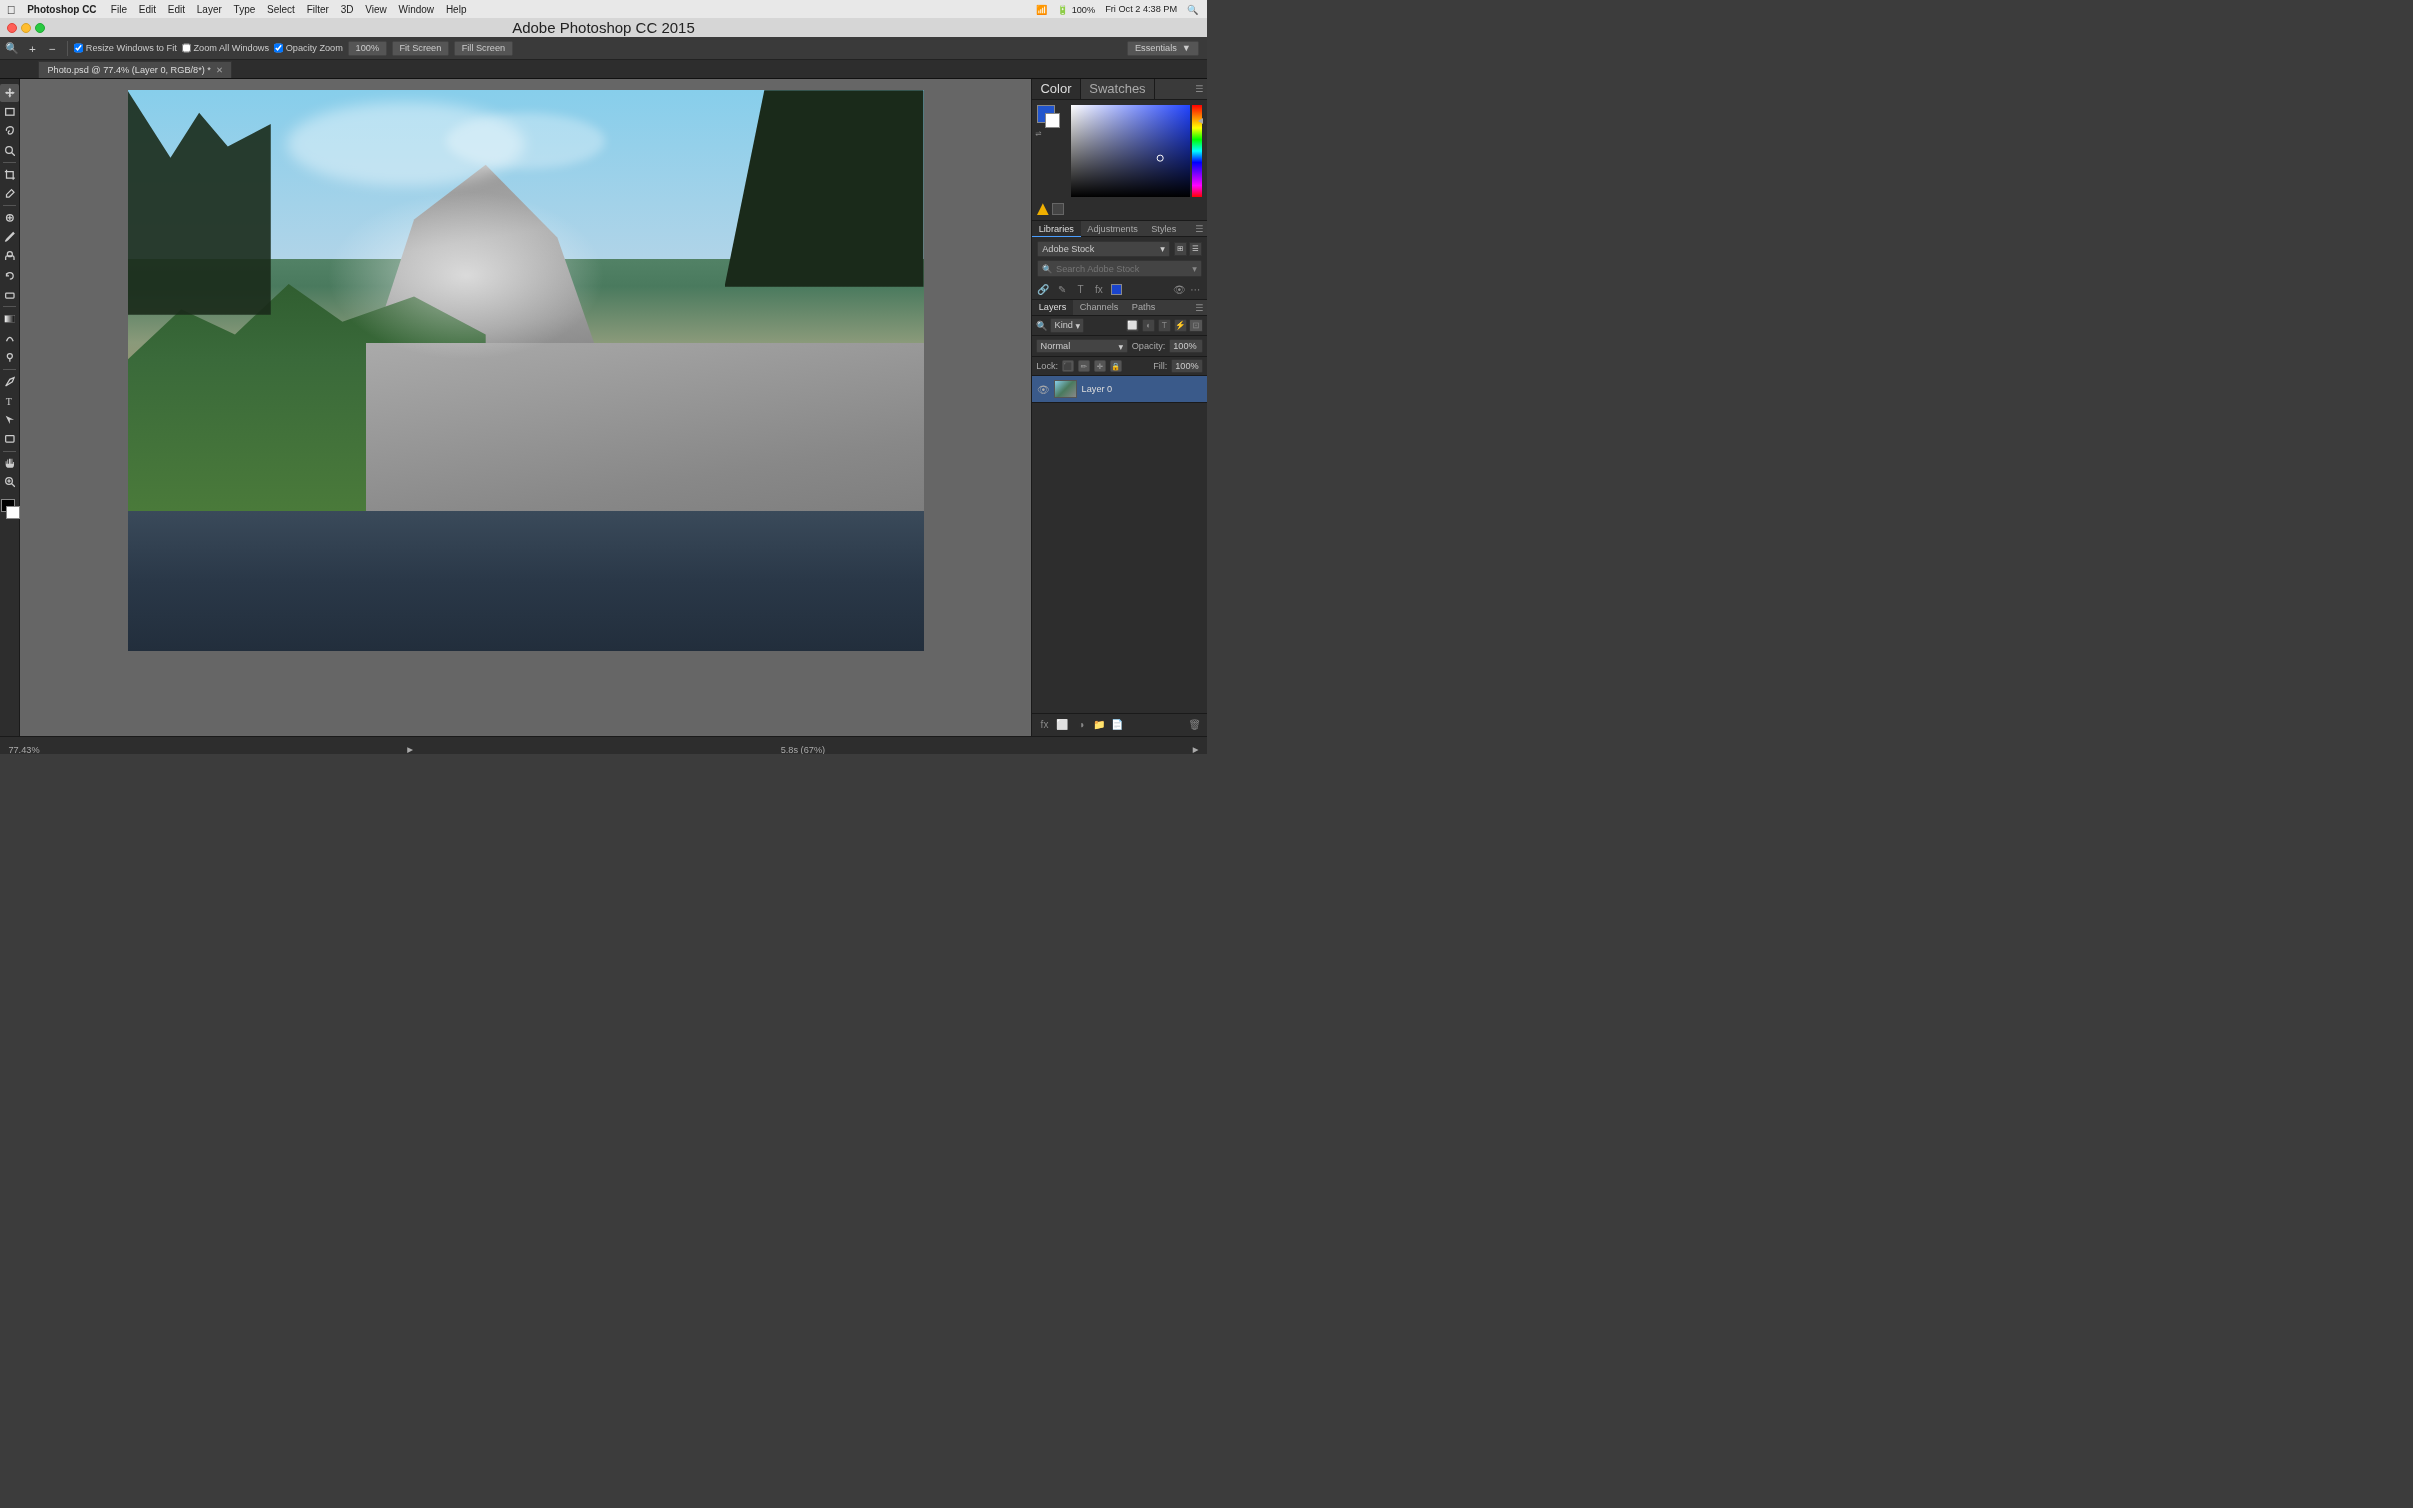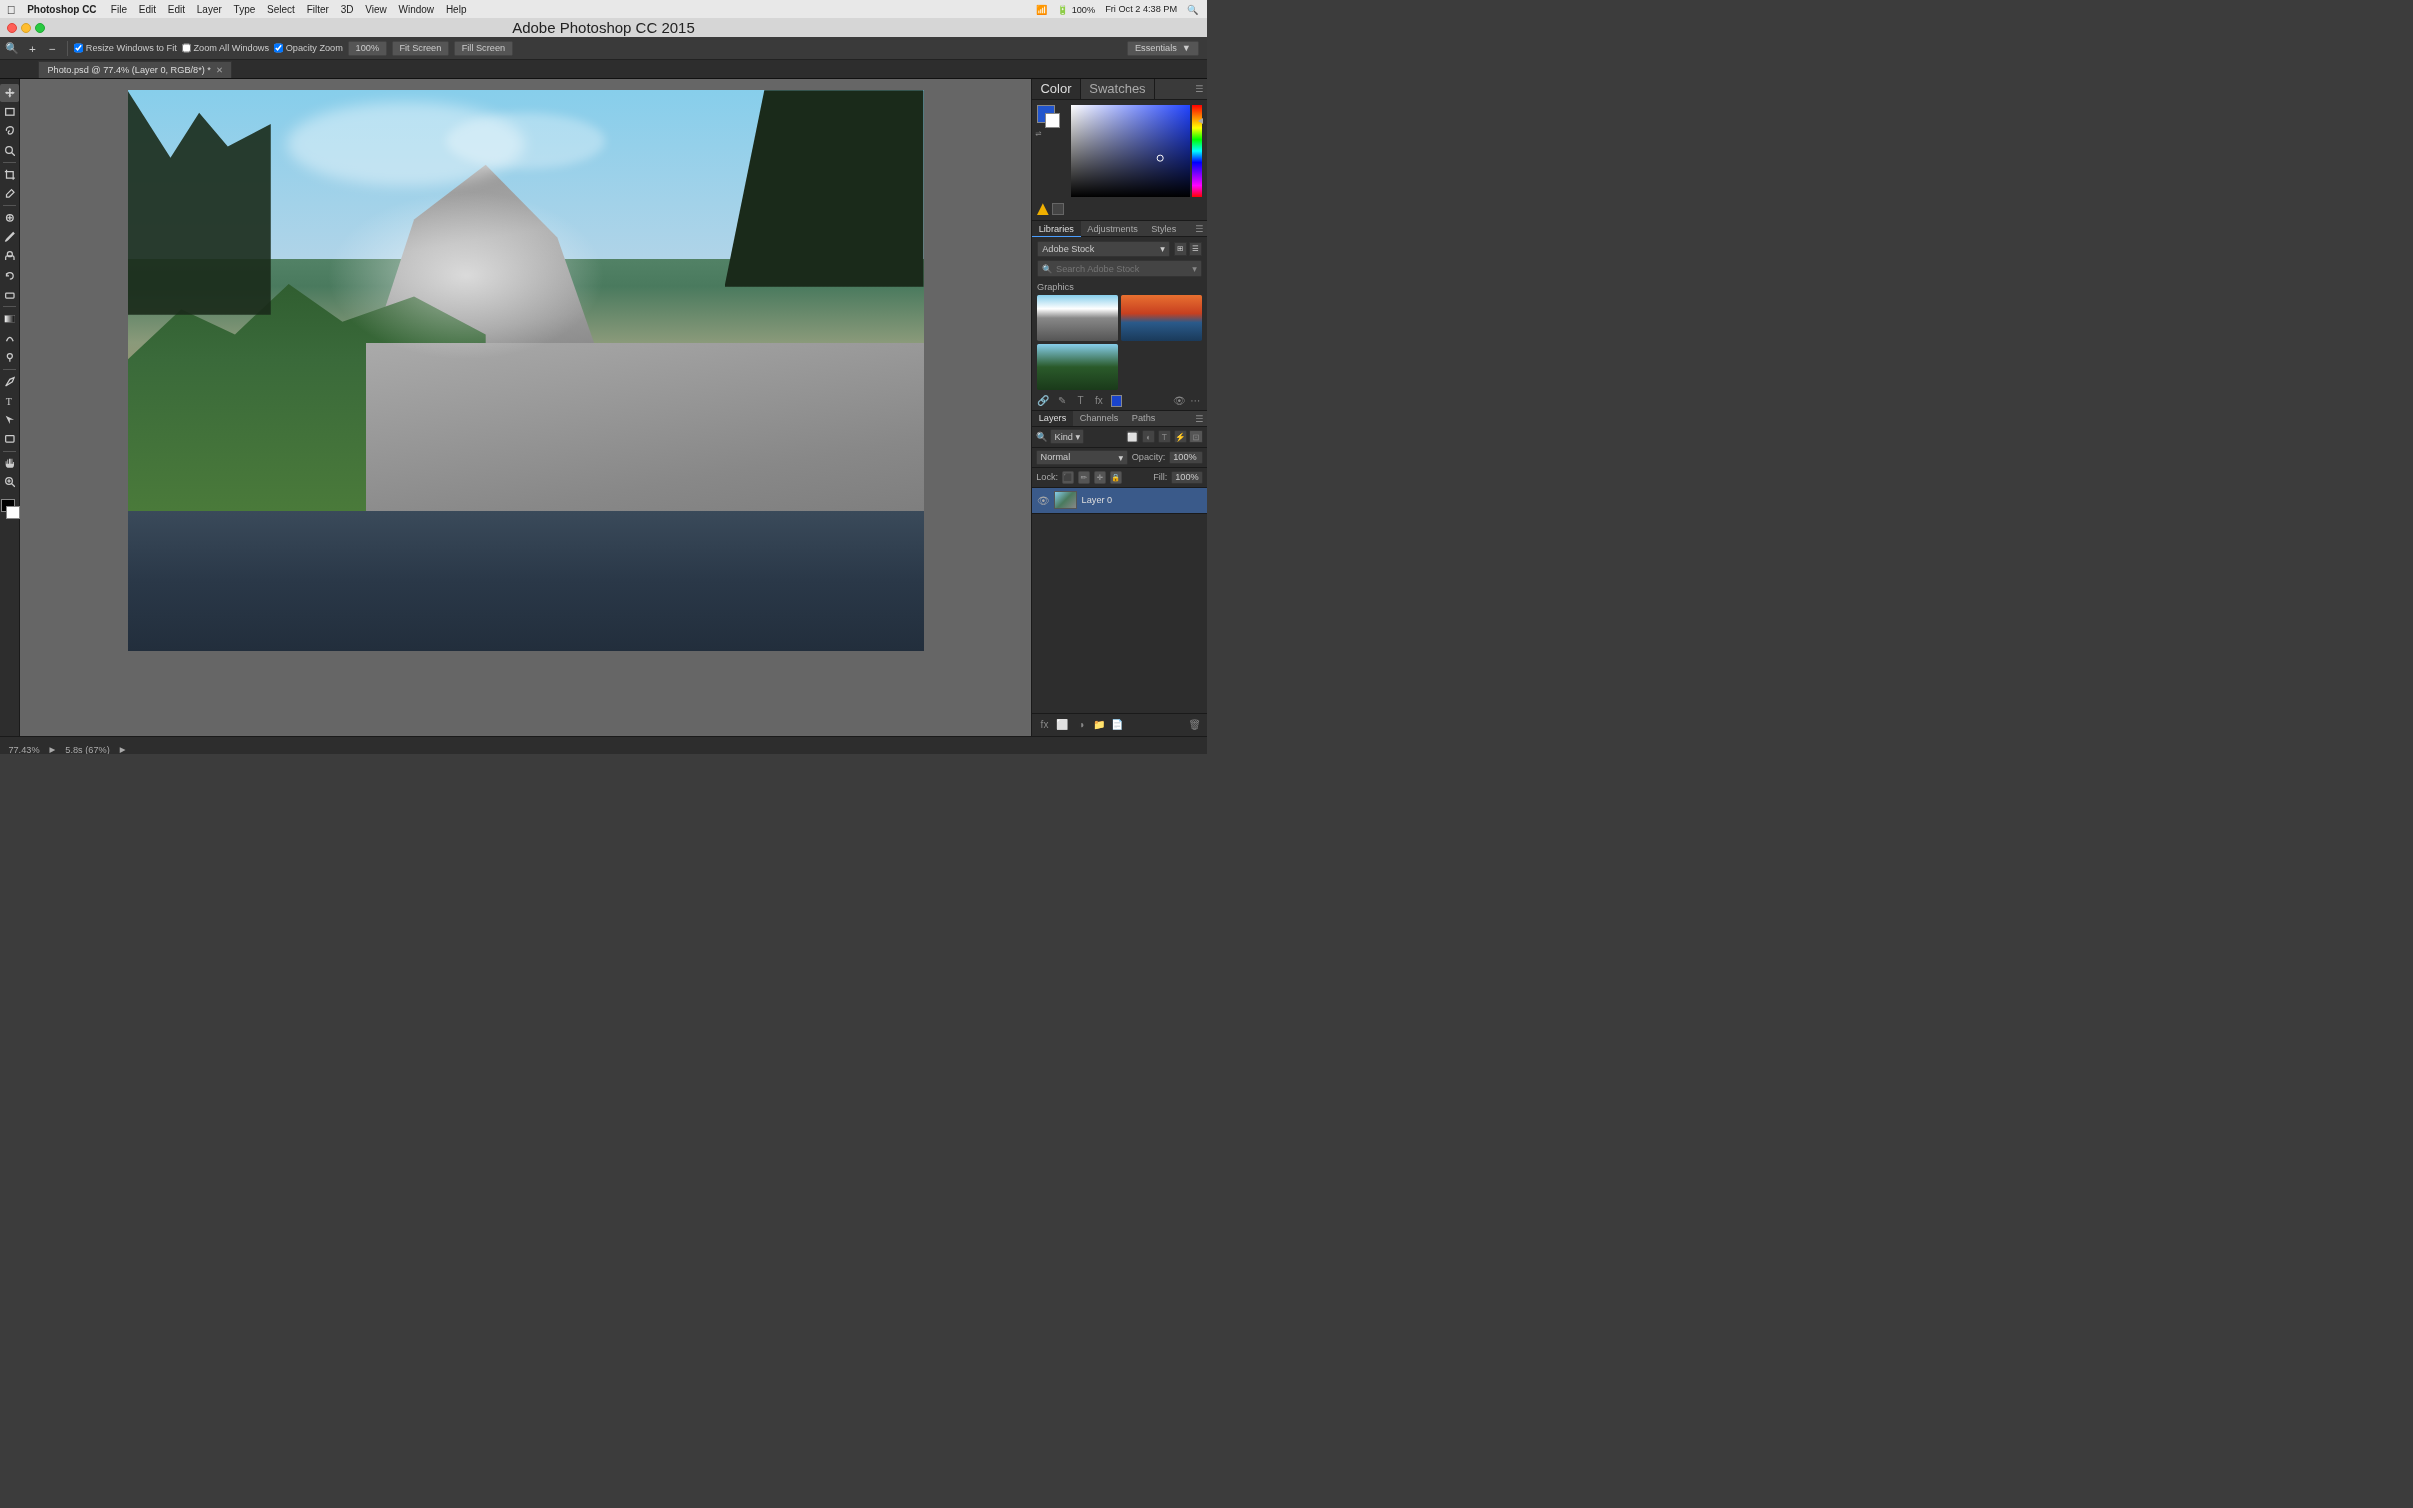--- a/index.html
+++ b/index.html
@@ -300,20 +300,21 @@
     #status-bar {
       height: 27px;
       background: #2d2d2d;
       border-top: 0.8px solid #1a1a1a;
       display: flex;
       align-items: center;
       padding: 0 8.4px;
       font-size: 9.2px;
       color: #aaa;
       gap: 10px;
+      justify-content: space-between;
     }
 
     
     #right-panel {
       width: 176px;
       background: #2d2d2d;
       border-left: 0.8px solid #1a1a1a;
       display: flex;
       flex-direction: column;
       overflow: hidden;
@@ -969,28 +970,20 @@
         <div class="lib-view-icons">
           <div class="lib-view-btn">⊞</div>
           <div class="lib-view-btn">☰</div>
         </div>
       </div>
       <div class="search-bar">
         <span style="color:#888;font-size:8.4px;">🔍</span>
         <input type="text" placeholder="Search Adobe Stock" style="">
         <span style="color:#888;">▾</span>
       </div>
-      <div class="graphics-section">
-        <div class="graphics-label">Graphics</div>
-        <div class="graphics-grid">
-          <div class="graphics-thumb mountain1"></div>
-          <div class="graphics-thumb mountain2"></div>
-          <div class="graphics-thumb forest1"></div>
-        </div>
-      </div>
       <div class="lib-icon-row">
         <div class="lib-icon-btn">🔗</div>
         <div class="lib-icon-btn">✎</div>
         <div class="lib-icon-btn">T</div>
         <div class="lib-icon-btn">fx</div>
         <div class="lib-icon-btn" style="width:11.7px;height:11.7px;background:#1a44cc;border:0.8px solid #888;"></div>
         <div style="margin-left:auto;display:flex;gap:2.5px;">
           <div class="lib-icon-btn">👁</div>
           <div class="lib-icon-btn">⋯</div>
         </div>

